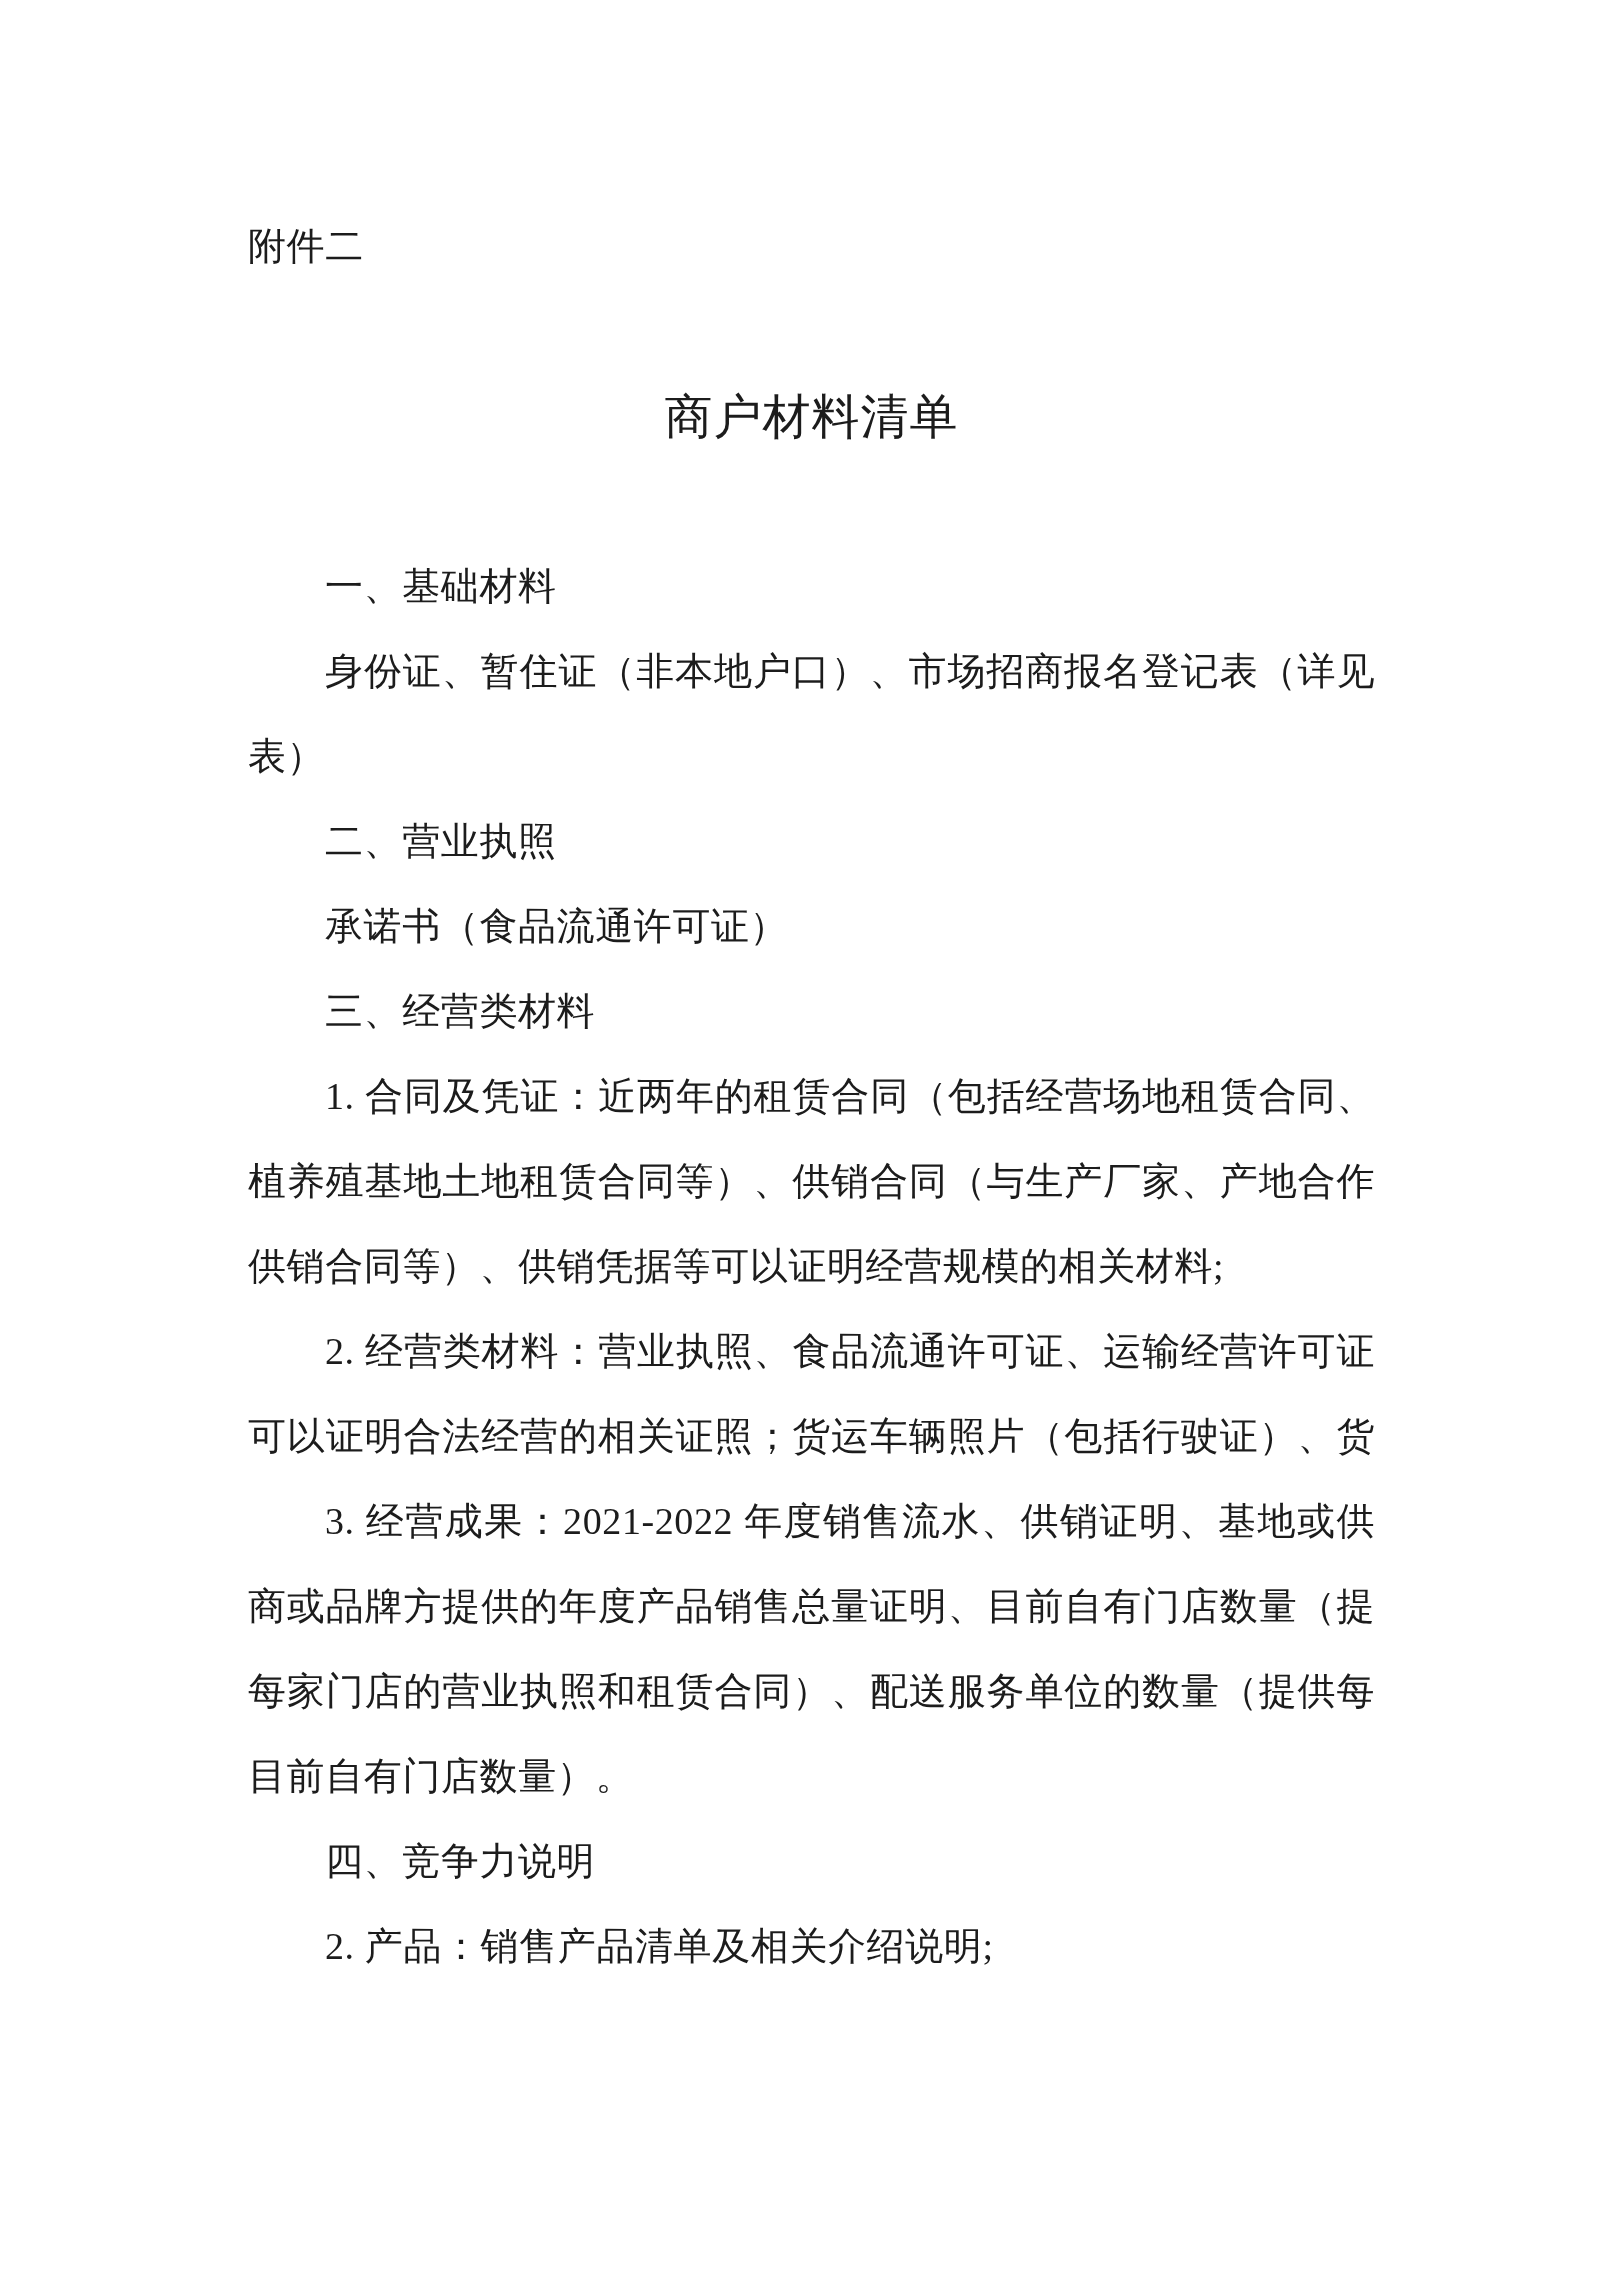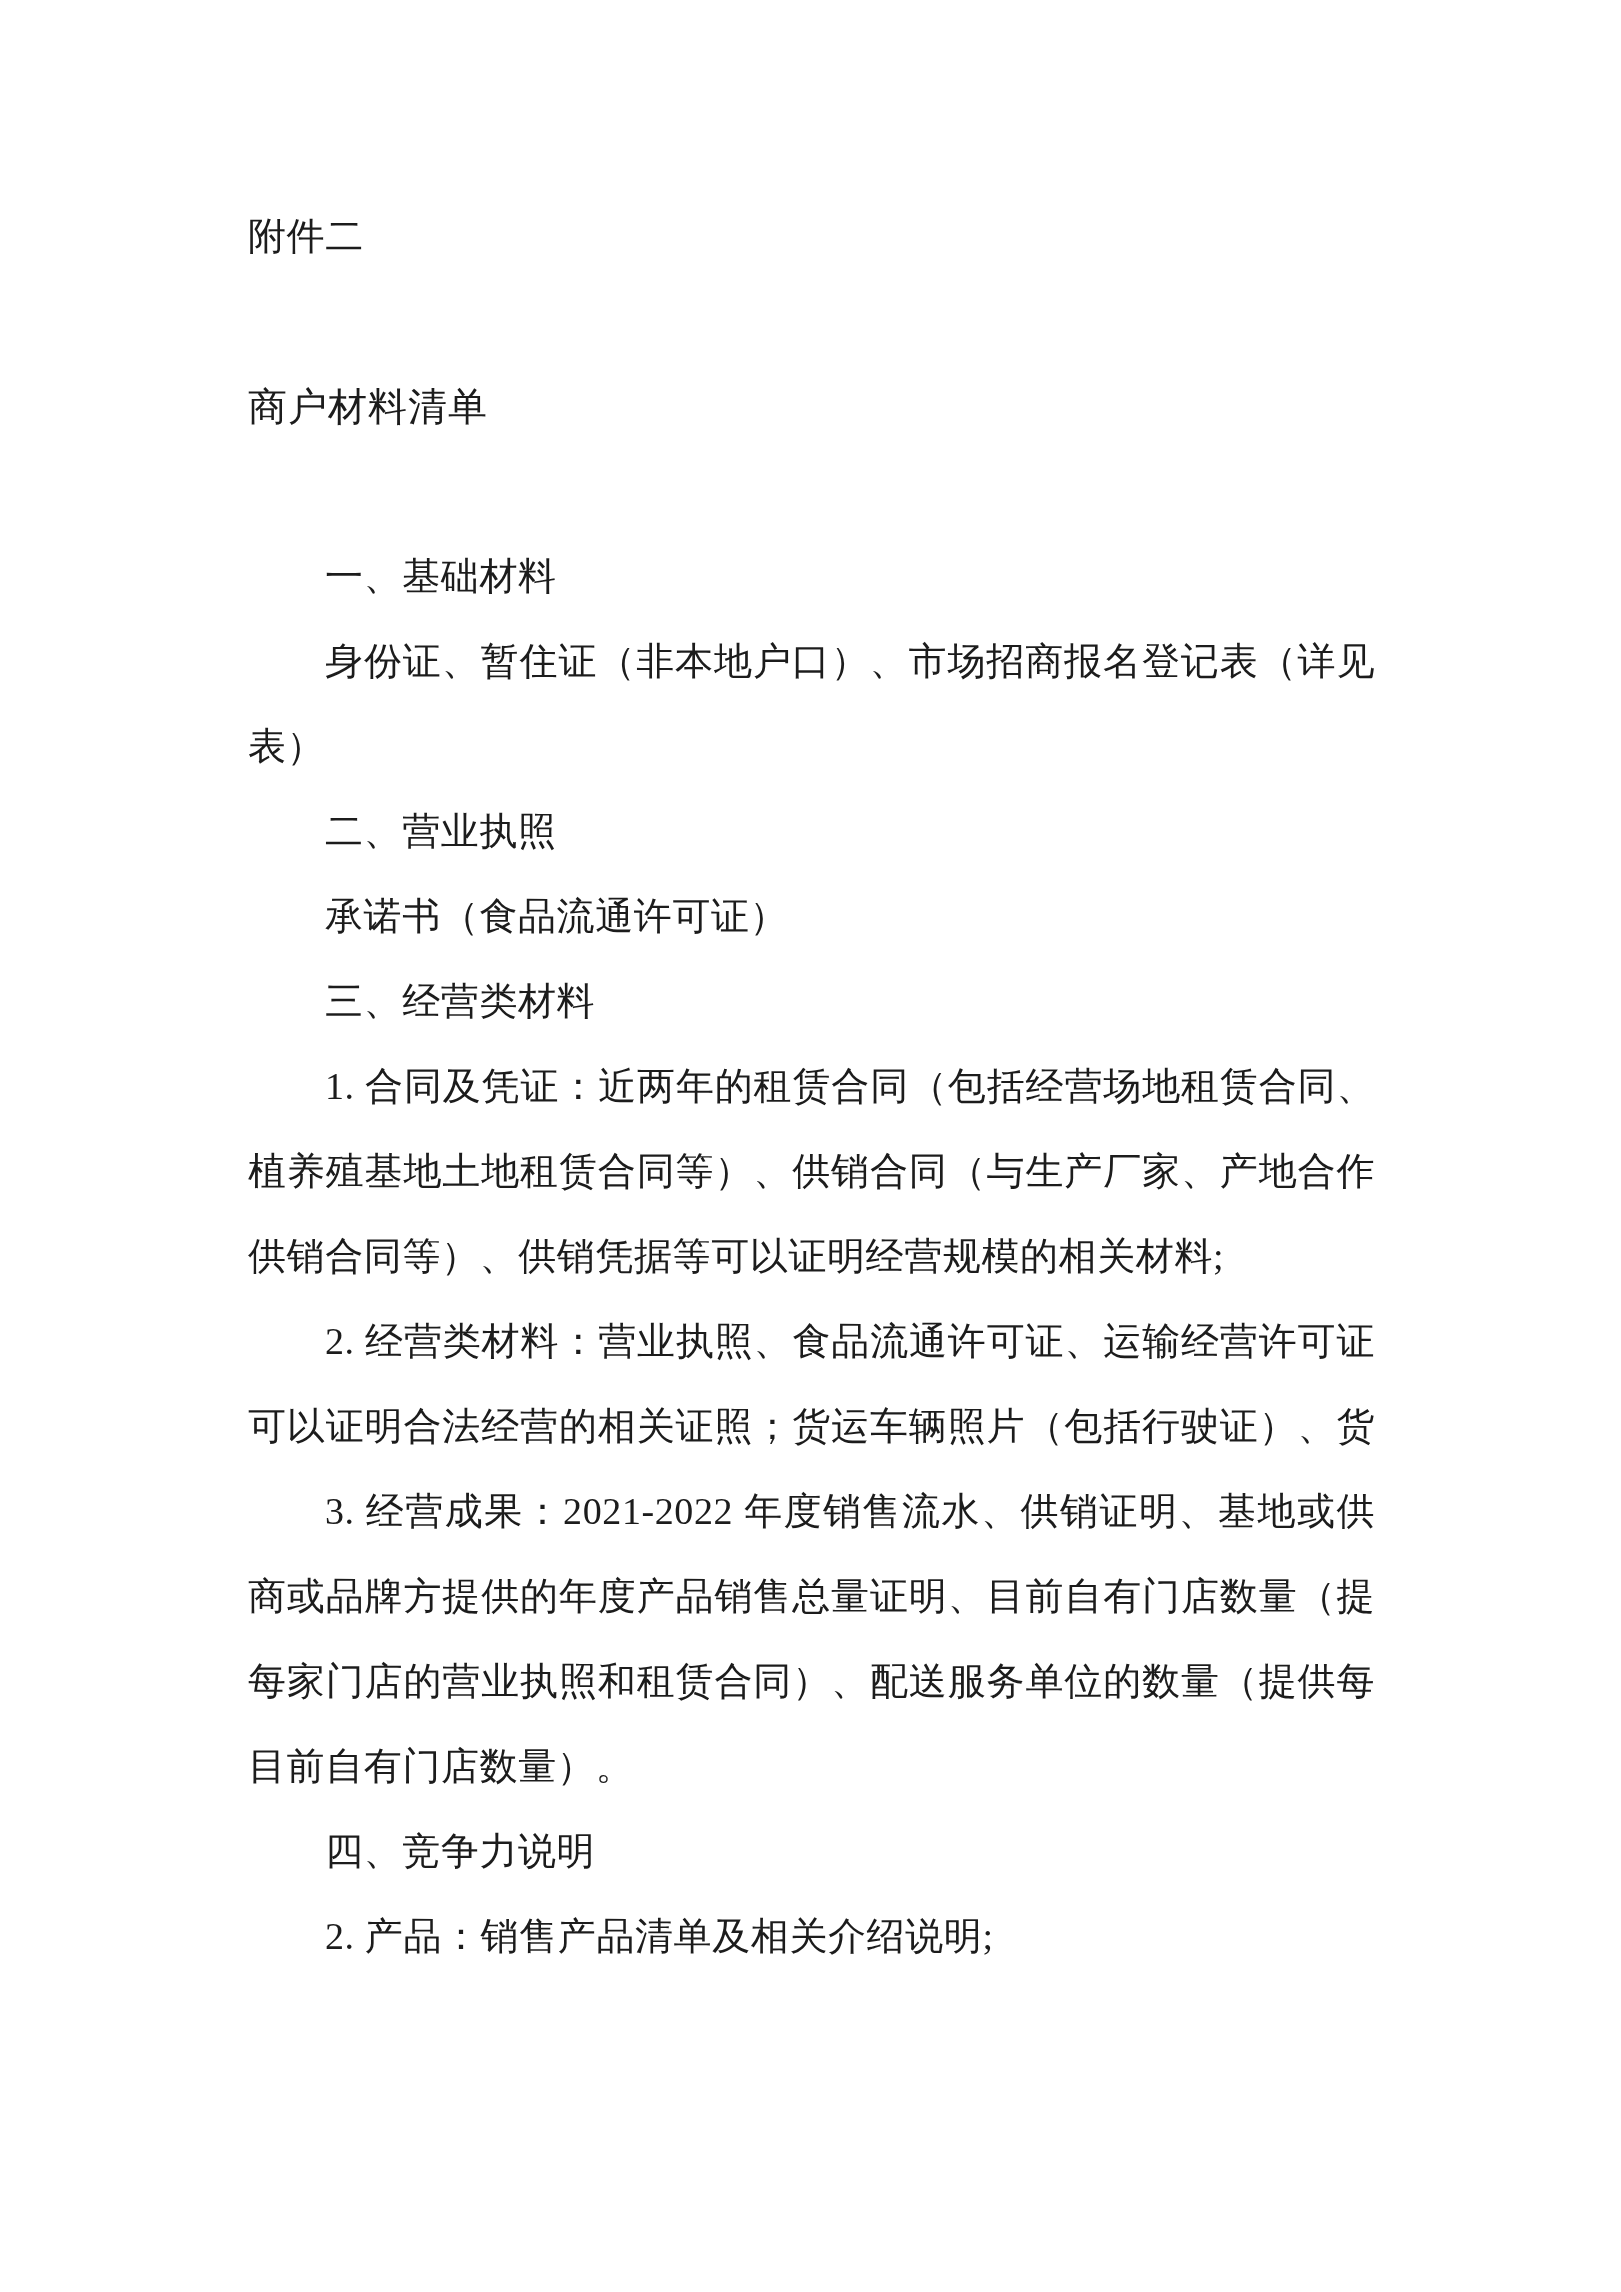--- a/index.html
+++ b/index.html
@@ -12,21 +12,21 @@
     width: 1621px;
     height: 2293px;
     background: #ffffff;
     overflow: hidden;
     font-family: "Liberation Serif", "DejaVu Serif", serif;
     color: #1c1c1c;
   }
   .text-block {
     position: absolute;
     left: 248px;
-    top: 194px;
+    top: 204px;
     width: 1127px;
   }
   .row {
     height: 85px;
     line-height: 85px;
     font-size: 38px;
     letter-spacing: 0.6px;
     white-space: nowrap;
     text-align: left;
   }
@@ -37,22 +37,23 @@
     white-space: normal;
     text-align: justify;
     text-align-last: justify;
     overflow: hidden;
     height: 85px;
   }
   .row.blank {
     
   }
   .doc-title {
+    text-align: center;
     letter-spacing: 1px;
-    font-size: 39px;
+    font-size: 48px;
   }
 </style>
 </head>
 <body>
 
 <div class="page">
   <div class="text-block">
 
     <div class="row">附件二</div>
     <div class="row blank"></div>

